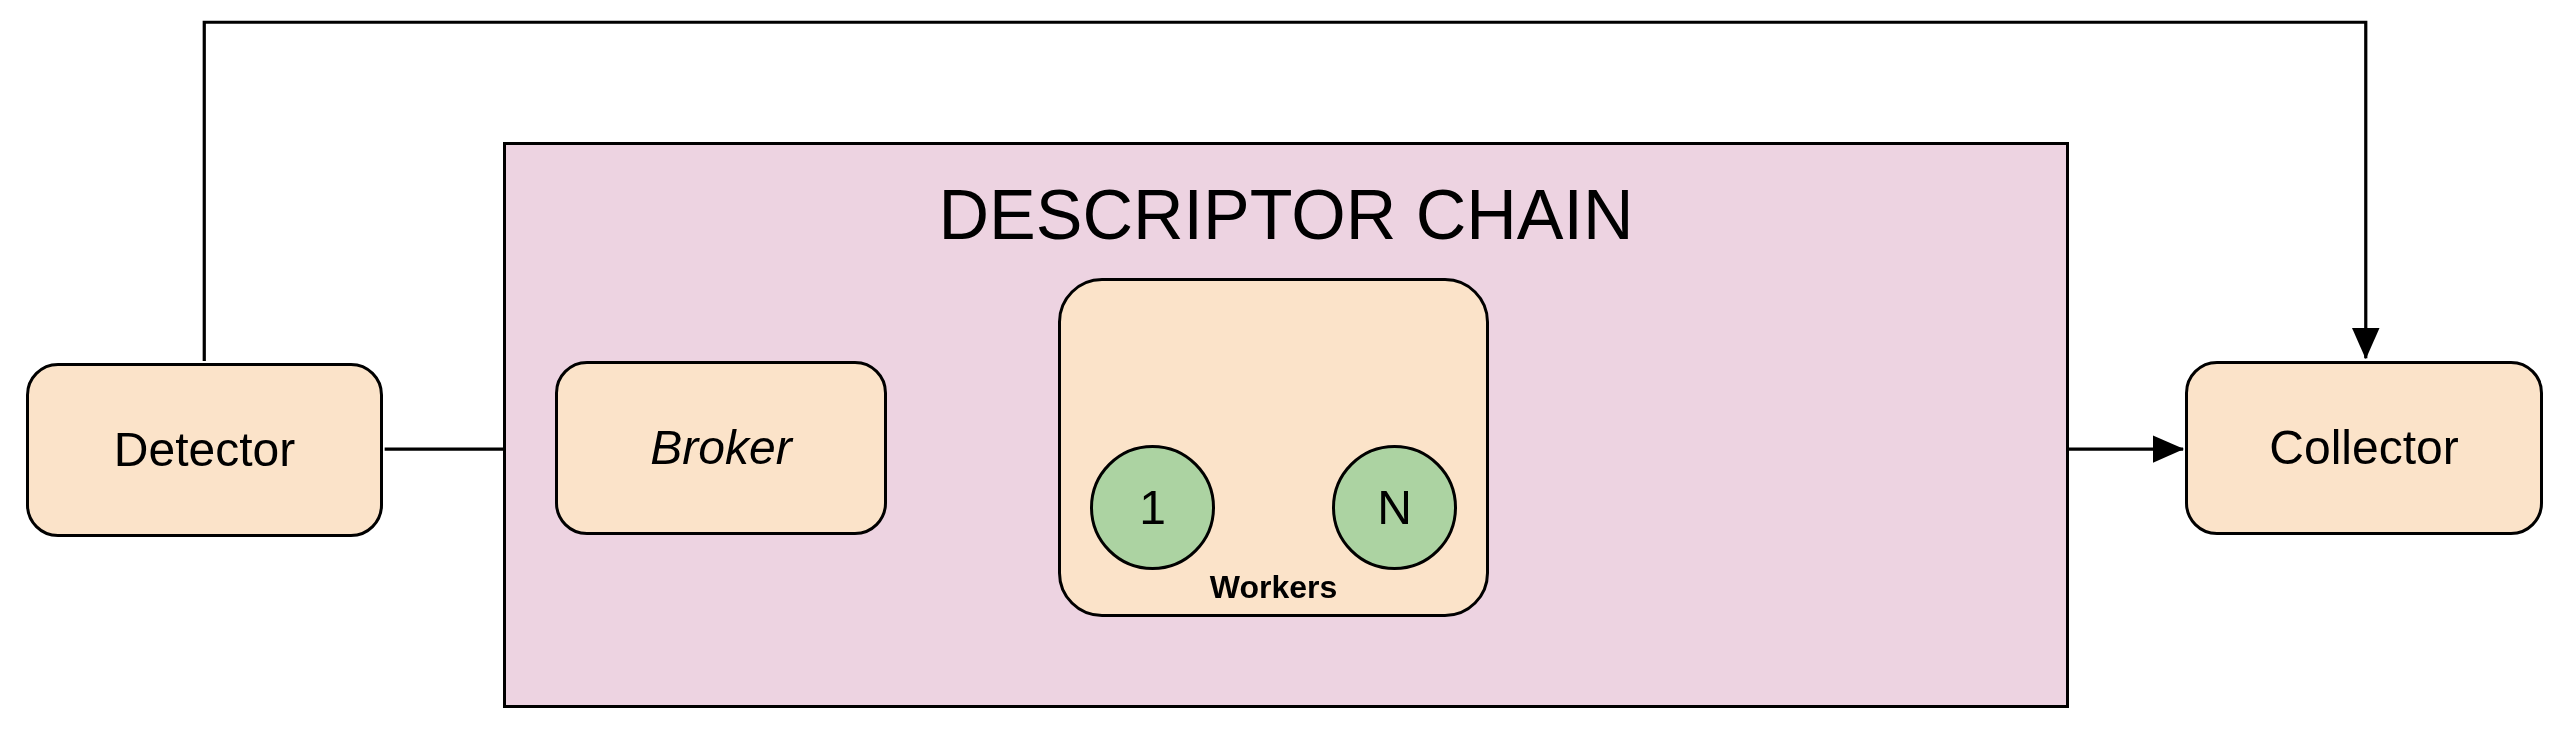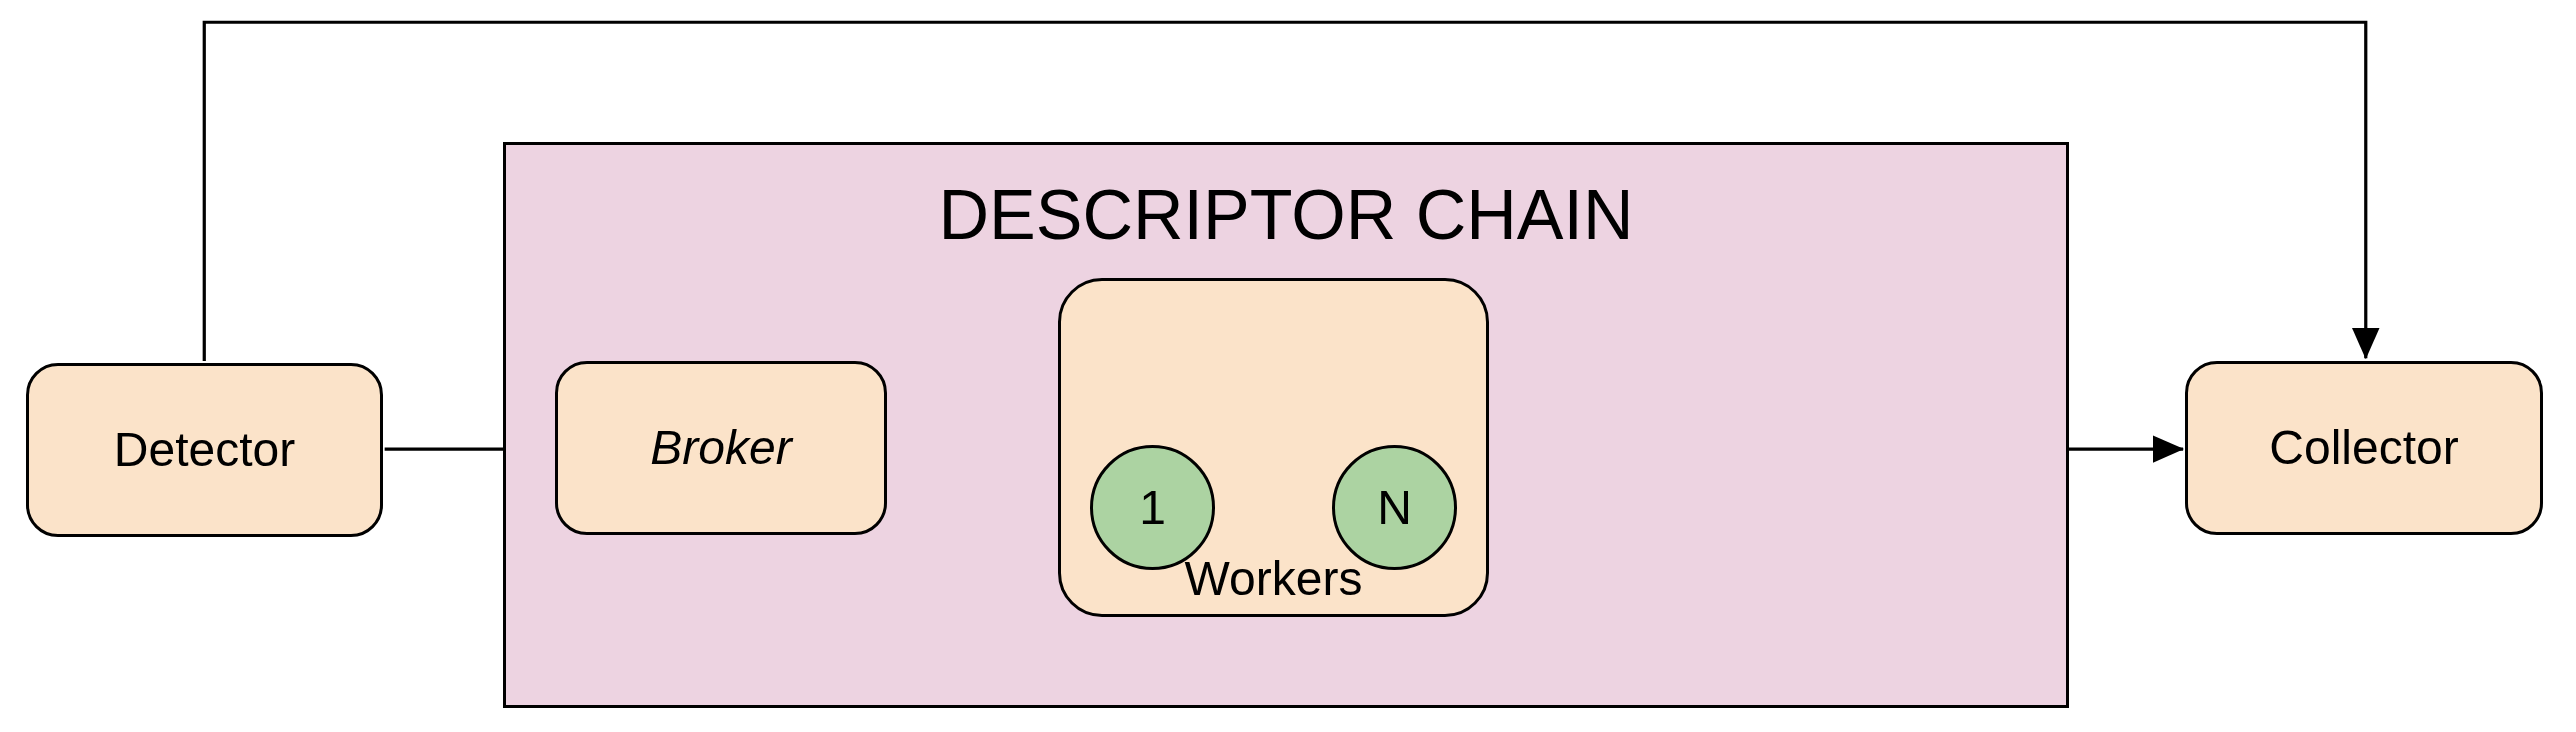--- a/index.html
+++ b/index.html
@@ -88,22 +88,23 @@
     width: 100%;
     text-align: center;
     font-size: 48px;
     line-height: 1;
   }
   .descriptor-footer {
     position: absolute;
     left: 0; bottom: 11px;
     width: 100%;
     text-align: center;
-    font-size: 48px;
+    font-size: 32px;
     line-height: 1;
+    font-weight: bold;
   }
   .worker-circle {
     position: absolute;
     width: 125px; height: 125px;
     border-radius: 50%;
     background: var(--worker-fill, #acd3a2);
     border: 3.2px solid var(--stroke-color, #000);
     box-sizing: border-box;
     display: flex;
     align-items: center;

